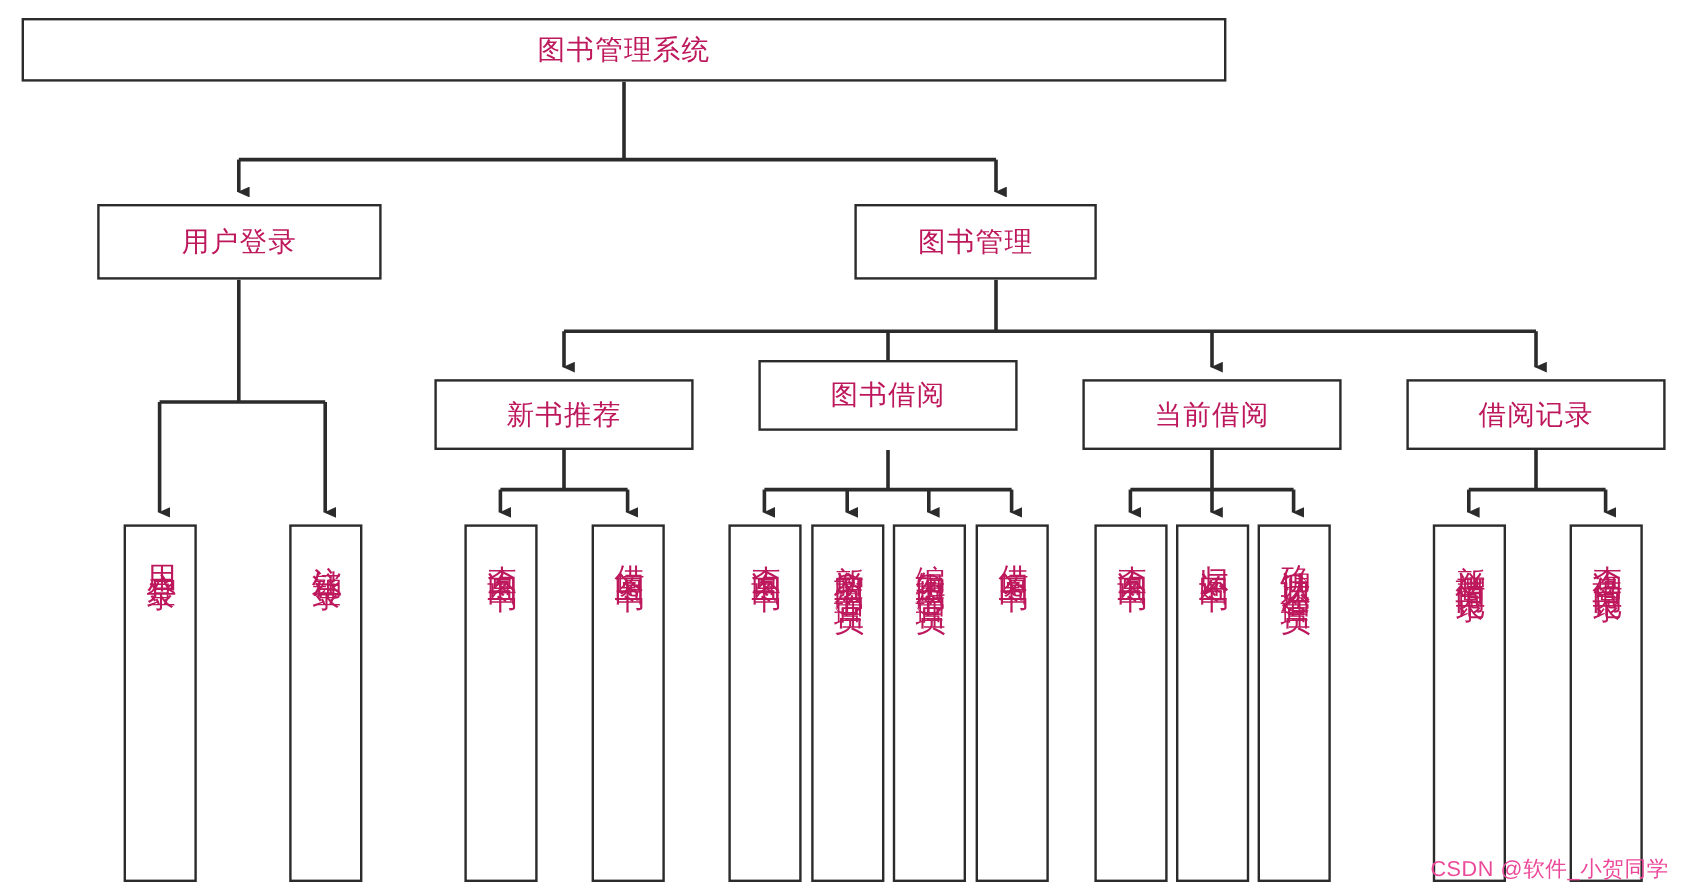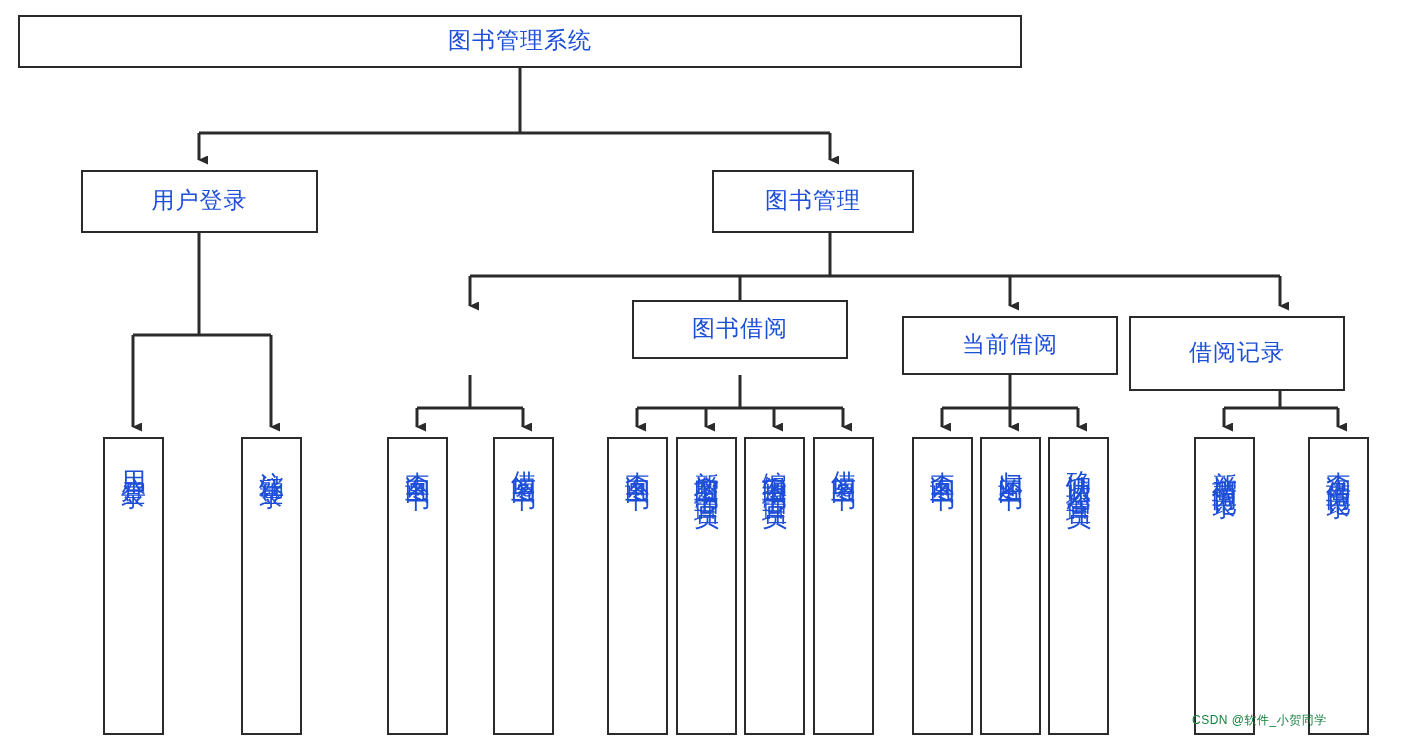--- a/index.html
+++ b/index.html
@@ -30,25 +30,24 @@
     position: absolute;
     box-sizing: border-box;
     background: #ffffff;
     border: 2px solid #2b2b2b;
     display: flex;
     align-items: center;
     justify-content: center;
     z-index: 2;
   }
   .node-label {
-    color: #1d4ed8;
+    color: #be185d;
     letter-spacing: 1px;
     line-height: 1.15;
     white-space: nowrap;
-    font-family: Liberation Serif, serif;
   }
   .node-root .node-label,
   .node-branch .node-label {
     font-size: 23px;
   }
   .node-leaf {
     align-items: flex-start;
     justify-content: center;
     padding-top: 12px;
   }
@@ -57,22 +56,22 @@
     text-orientation: upright;
     font-size: 25px;
     letter-spacing: 5px;
     line-height: 1;
     white-space: nowrap;
   }
   .watermark {
     position: absolute;
     left: 1192px;
     top: 712px;
-    font-size: 12px;
-    color: #15803d;
+    font-size: 18px;
+    color: #ec4899;
     letter-spacing: 0.5px;
     z-index: 5;
     white-space: nowrap;
   }
 </style>
 </head>
 <body>
 
 <div id="diagram-canvas">
 
@@ -130,27 +129,30 @@
     <span class="node-label">图书管理系统</span>
   </div>
 
   <div class="node node-branch" style="left:81px; top:170px; width:237px; height:63px;">
     <span class="node-label">用户登录</span>
   </div>
   <div class="node node-branch" style="left:712px; top:170px; width:202px; height:63px;">
     <span class="node-label">图书管理</span>
   </div>
 
+  <div class="node node-branch" style="left:362px; top:316px; width:216px; height:59px;">
+    <span class="node-label">新书推荐</span>
+  </div>
   <div class="node node-branch" style="left:632px; top:300px; width:216px; height:59px;">
     <span class="node-label">图书借阅</span>
   </div>
   <div class="node node-branch" style="left:902px; top:316px; width:216px; height:59px;">
     <span class="node-label">当前借阅</span>
   </div>
-  <div class="node node-branch" style="left:1129px; top:316px; width:216px; height:75px;">
+  <div class="node node-branch" style="left:1172px; top:316px; width:216px; height:59px;">
     <span class="node-label">借阅记录</span>
   </div>
 
   <div class="node node-leaf" style="left:103px; top:437px; width:61px; height:298px;">
     <span class="node-label">用户登录</span>
   </div>
   <div class="node node-leaf" style="left:241px; top:437px; width:61px; height:298px;">
     <span class="node-label">注销登录</span>
   </div>
 

